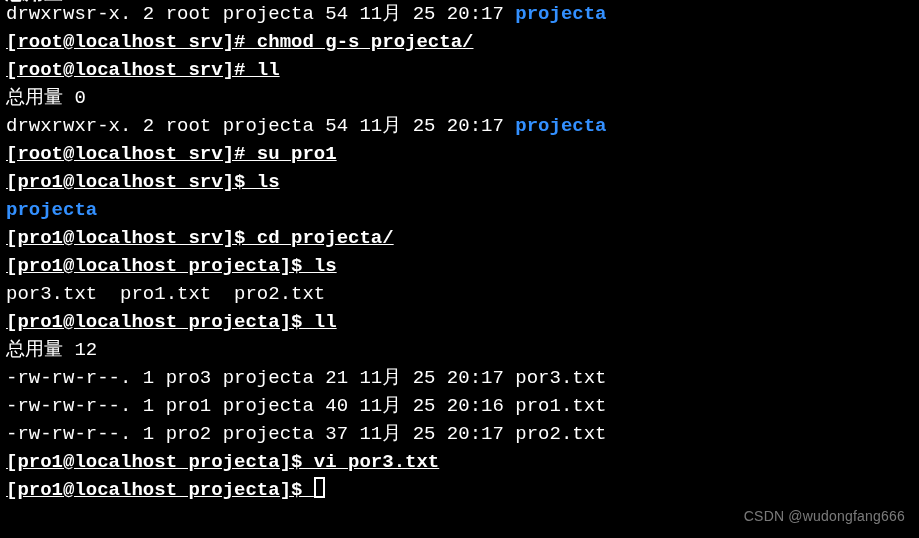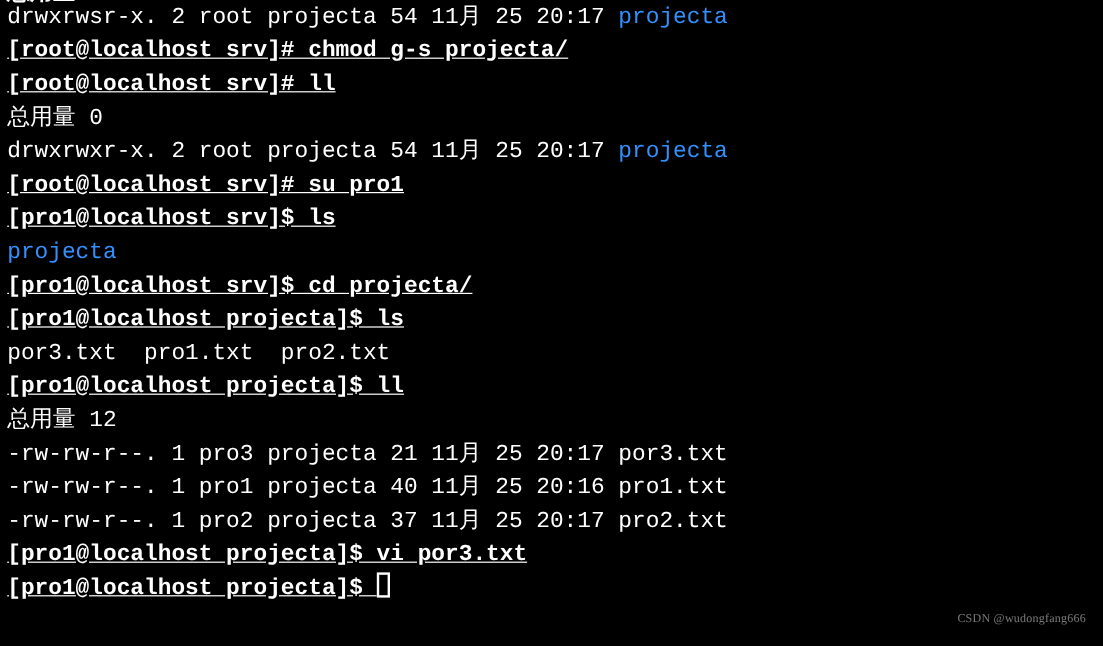--- a/index.html
+++ b/index.html
@@ -12,34 +12,34 @@
   color:#fff;
   overflow:hidden;
   position:relative;
 }
 .term{
   padding:0 6px 0 6px;
   white-space:pre;
 }
 .line{display:block;white-space:pre;}
 .bold{font-weight:bold;text-decoration:underline;}
-.blue{color:#3390ff;font-weight:normal;}
+.blue{color:#3390ff;font-weight:bold;}
 .cursor{
   display:inline-block;
   width:11px;height:21px;
   border:2px solid #fff;
   box-sizing:border-box;
   vertical-align:-3px;
 }
 .watermark{
   position:absolute;
   right:14px;bottom:8px;
   color:rgba(220,220,220,0.55);
-  font-family:Liberation Serif, serif;
-  font-size:10px;
+  font-family:Liberation Sans, sans-serif;
+  font-size:14px;
   letter-spacing:0.2px;
 }
 .cutoff{
   position:absolute;top:-20px;left:6px;
   color:#fff;font-weight:bold;
   font-family:"Courier New",monospace;
 }
 </style>
 </head>
 <body>

